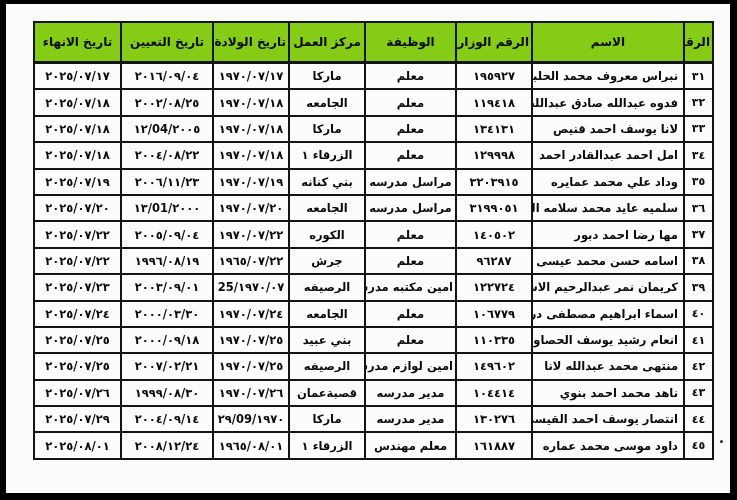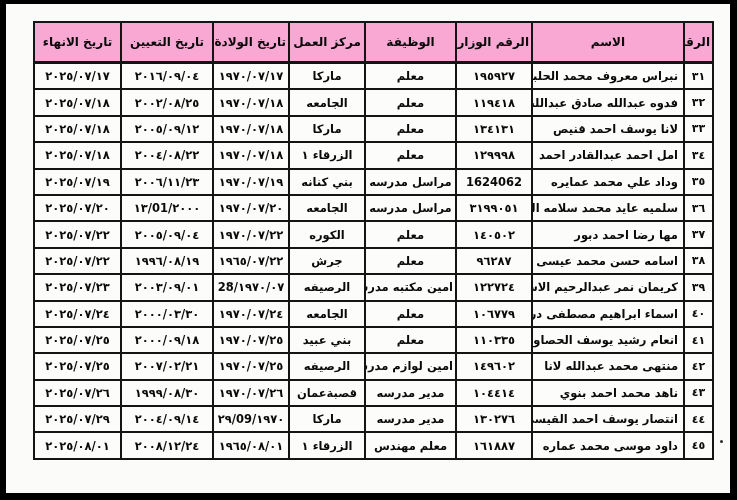--- a/index.html
+++ b/index.html
@@ -20,21 +20,21 @@
   }
   .scan-table th,.scan-table td{
     border:2px solid #141414;
     color:#0a0a0a;
     font-weight:bold;
     overflow:hidden;white-space:nowrap;
     padding:0 2px;
   }
   .scan-table th{
     height:38px;
-    background:#f9a8d4;
+    background:#84cc16;
     font-size:12px;
     text-align:center;
     border-bottom-width:3px;
   }
   .scan-table td{
     height:24.4px;
     font-size:11.5px;
     text-align:center;
     background:#fcfcfb;
   }
@@ -97,37 +97,37 @@
           <td class="col-appointment_date">٢٠٠٢/٠٨/٢٥</td>
           <td class="col-end_date">٢٠٢٥/٠٧/١٨</td>
         </tr>
         <tr>
           <td class="col-num">٣٣</td>
           <td class="col-name">لانا يوسف احمد قنيص</td>
           <td class="col-ministry_no">١٣٤١٣١</td>
           <td class="col-job">معلم</td>
           <td class="col-work_center">ماركا</td>
           <td class="col-birth_date">١٩٧٠/٠٧/١٨</td>
-          <td class="col-appointment_date">٢٠٠٥/٠٩/١٢</td>
+          <td class="col-appointment_date">٢٠٠٥/04/١٢</td>
           <td class="col-end_date">٢٠٢٥/٠٧/١٨</td>
         </tr>
         <tr>
           <td class="col-num">٣٤</td>
           <td class="col-name">امل احمد عبدالقادر احمد</td>
           <td class="col-ministry_no">١٢٩٩٩٨</td>
           <td class="col-job">معلم</td>
           <td class="col-work_center">الزرقاء ١</td>
           <td class="col-birth_date">١٩٧٠/٠٧/١٨</td>
           <td class="col-appointment_date">٢٠٠٤/٠٨/٢٢</td>
           <td class="col-end_date">٢٠٢٥/٠٧/١٨</td>
         </tr>
         <tr>
           <td class="col-num">٣٥</td>
           <td class="col-name">وداد علي محمد عمايره</td>
-          <td class="col-ministry_no">1624062</td>
+          <td class="col-ministry_no">٣٢٠٣٩١٥</td>
           <td class="col-job">مراسل مدرسه</td>
           <td class="col-work_center">بني كنانه</td>
           <td class="col-birth_date">١٩٧٠/٠٧/١٩</td>
           <td class="col-appointment_date">٢٠٠٦/١١/٢٣</td>
           <td class="col-end_date">٢٠٢٥/٠٧/١٩</td>
         </tr>
         <tr>
           <td class="col-num">٣٦</td>
           <td class="col-name">سلميه عايد محمد سلامه الحجاج</td>
           <td class="col-ministry_no">٣١٩٩٠٥١</td>
@@ -156,21 +156,21 @@
           <td class="col-birth_date">١٩٦٥/٠٧/٢٢</td>
           <td class="col-appointment_date">١٩٩٦/٠٨/١٩</td>
           <td class="col-end_date">٢٠٢٥/٠٧/٢٢</td>
         </tr>
         <tr>
           <td class="col-num">٣٩</td>
           <td class="col-name">كريمان نمر عبدالرحيم الاسود</td>
           <td class="col-ministry_no">١٢٢٧٢٤</td>
           <td class="col-job">امين مكتبه مدرسه</td>
           <td class="col-work_center">الرصيفه</td>
-          <td class="col-birth_date">١٩٧٠/٠٧/28</td>
+          <td class="col-birth_date">١٩٧٠/٠٧/25</td>
           <td class="col-appointment_date">٢٠٠٣/٠٩/٠١</td>
           <td class="col-end_date">٢٠٢٥/٠٧/٢٣</td>
         </tr>
         <tr>
           <td class="col-num">٤٠</td>
           <td class="col-name">اسماء ابراهيم مصطفى درويش</td>
           <td class="col-ministry_no">١٠٦٧٧٩</td>
           <td class="col-job">معلم</td>
           <td class="col-work_center">الجامعه</td>
           <td class="col-birth_date">١٩٧٠/٠٧/٢٤</td>

